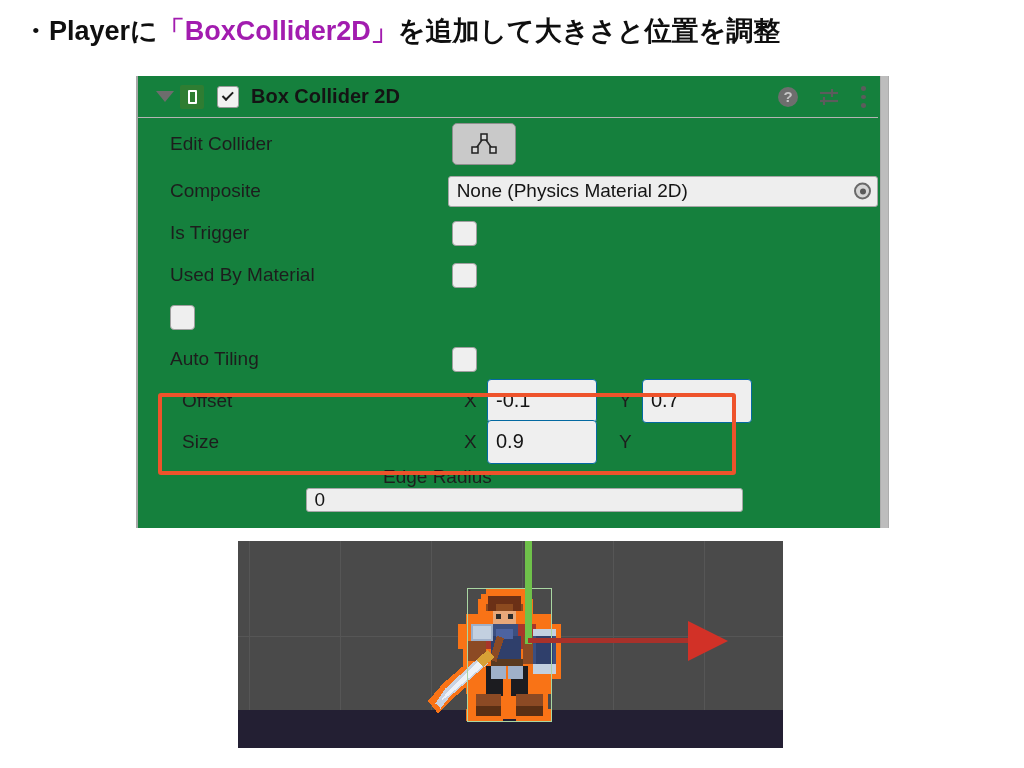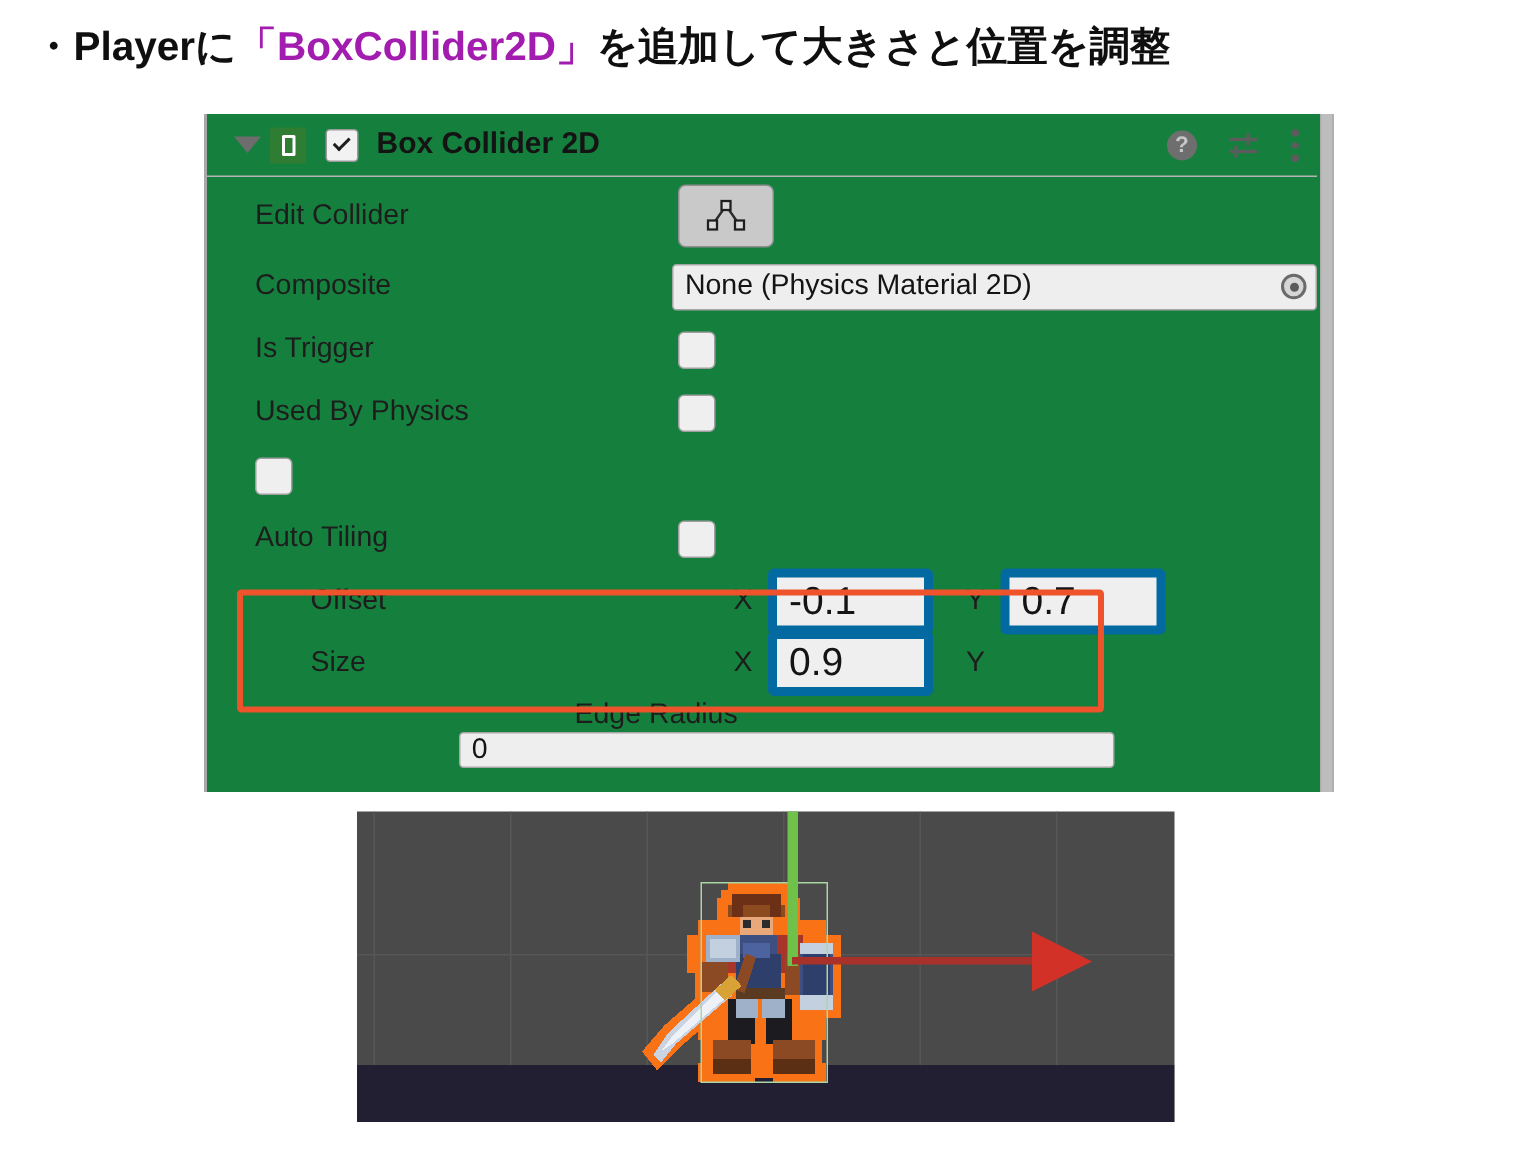--- a/index.html
+++ b/index.html
@@ -103,28 +103,28 @@
   .cbox {
     width: 25px; height: 25px; background: #efefef;
     border: 1px solid #9f9f9f; border-radius: 4px; cursor: pointer;
   }
 
   
   .highlight-box {
     position: absolute; left: 158px; top: 393px; width: 578px; height: 82px;
     border: 4px solid #ee532b; border-radius: 3px; pointer-events: none;
   }
-  .vec-row { position: relative; display: flex; align-items: center; height: 41px; padding-left: 69px; }
+  .vec-row { position: relative; display: flex; align-items: center; height: 41px; padding-left: 44px; }
   .vec-label { width: 282px; font-size: 19px; color: #1d1d1d; }
   .axis { font-size: 19px; color: #1d1d1d; width: 14px; }
   .num-field {
     width: 110px; height: 44px; margin-left: 9px; margin-right: 22px;
-    background: #efefef; border: 6px solid #0369a1; border-radius: 4px;
+    background: #efefef; border: 1px solid #0369a1; border-radius: 4px;
     display: flex; align-items: center; padding-left: 8px;
-    font-size: 26px; color: #141414; cursor: text;
+    font-size: 20px; color: #141414; cursor: text;
   }
   .num-field.last { margin-right: 0; }
 
   .edge-field {
     width: 437px; height: 31px;
     background: #eeeeee; border: 1px solid #a6a6a6; border-radius: 3px;
     display: flex; align-items: center; padding-left: 8px;
     font-size: 19px; color: #141414; cursor: text;
   }
 
@@ -223,21 +223,21 @@
             </span>
         </div>
       </div>
 
       <div class="prop-row">
         <div class="prop-label">Is Trigger</div>
         <div class="cbox"></div>
       </div>
 
       <div class="prop-row">
-        <div class="prop-label">Used By Physics</div>
+        <div class="prop-label">Used By Material</div>
         <div class="cbox"></div>
       </div>
 
       <div class="prop-row">
         <div class="cbox"></div>
       </div>
 
       <div class="prop-row">
         <div class="prop-label">Auto Tiling</div>
         <div class="cbox"></div>

